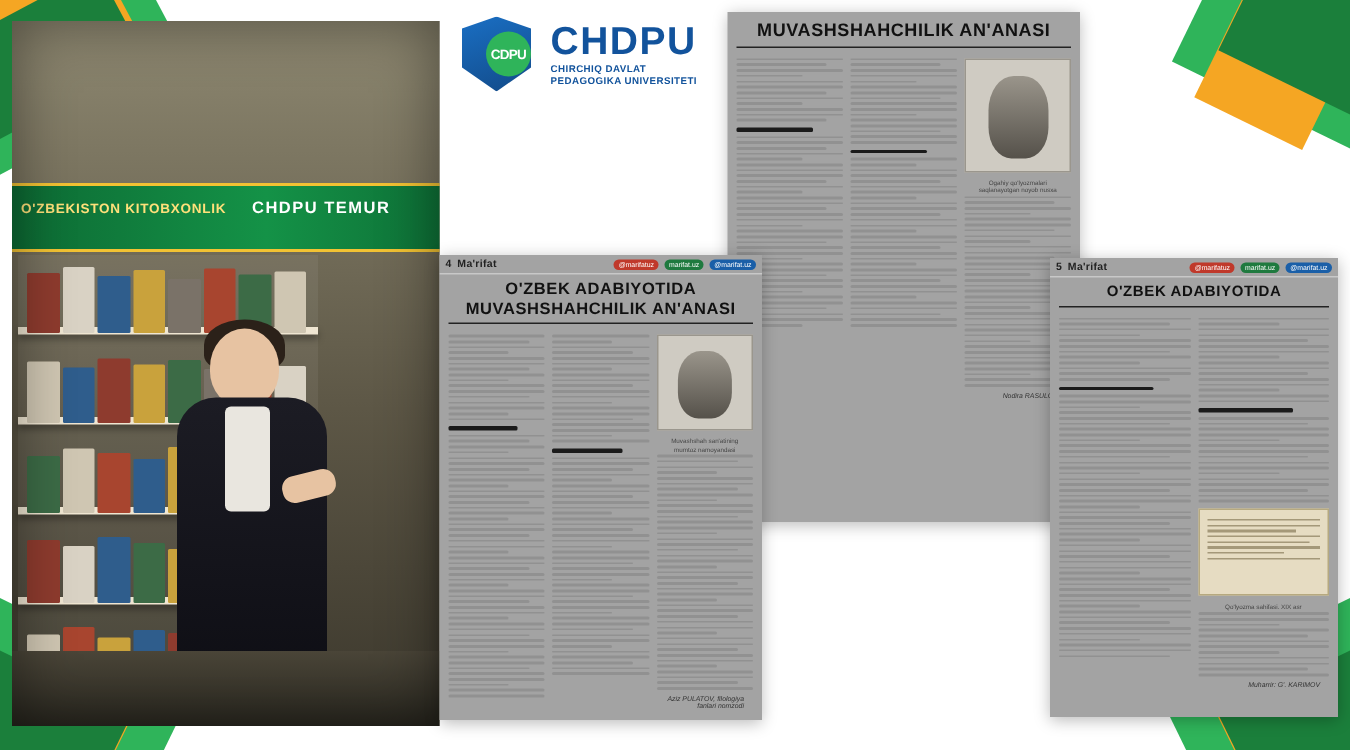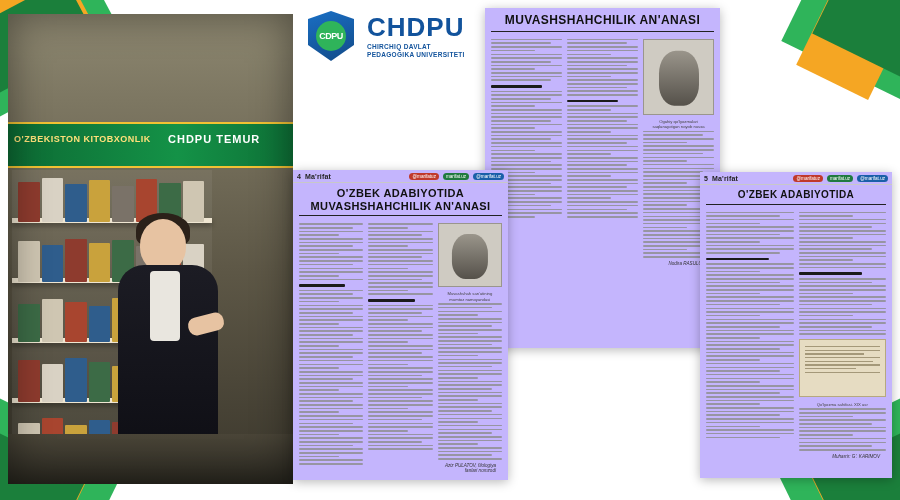--- a/index.html
+++ b/index.html
@@ -26,21 +26,21 @@
   .rb-br-2{right:-70px;bottom:-10px;width:150px;height:70px;background:#1b7f3b;transform:rotate(-26deg);}
   .rb-br-3{right:0px;bottom:-60px;width:80px;height:150px;background:#f5a623;transform:rotate(-26deg);}
 
   
   .uni-header{position:absolute;left:305px;top:6px;width:280px;height:60px;display:flex;align-items:center;gap:10px;z-index:40;}
   .uni-emblem{width:52px;height:56px;position:relative;flex:0 0 auto;}
   .uni-emblem .shield{
     width:46px;height:50px;margin:3px auto;
     background:linear-gradient(160deg,#1a6fc4 0%, #124a88 100%);
     clip-path:polygon(50% 0,100% 16%,100% 68%,50% 100%,0 68%,0 16%);
-    display:flex;align-items:center;justify-content:center;
+    display:flex;align-items:center;justify-content:flex-end;
   }
   .uni-emblem .inner{width:30px;height:30px;border-radius:50%;background:#2fb45a;display:flex;align-items:center;justify-content:center;
      color:#fff;font-size:9px;font-weight:bold;letter-spacing:-.5px;}
   .uni-text{line-height:1;}
   .uni-abbr{font-size:26px;font-weight:bold;color:#12539c;letter-spacing:1px;}
   .uni-name{font-size:6.5px;color:#12539c;font-weight:bold;letter-spacing:.3px;margin-top:4px;}
   .uni-name div{margin-top:2px;}
 
   
   .photo{
@@ -58,21 +58,21 @@
   .ph-person{position:absolute;left:110px;top:205px;width:105px;height:265px;}
   .pp-head{position:absolute;left:22px;top:0;width:46px;height:52px;border-radius:50% 50% 45% 45%;background:#e7c3a2;}
   .pp-hair{position:absolute;left:18px;top:-6px;width:54px;height:34px;border-radius:50% 50% 30% 30%;background:#2b2119;}
   .pp-body{position:absolute;left:0;top:46px;width:100px;height:220px;background:linear-gradient(180deg,#1c1c24,#0c0c12);border-radius:26px 26px 6px 6px;}
   .pp-shirt{position:absolute;left:32px;top:52px;width:30px;height:70px;background:#e9e6df;border-radius:4px;}
   .pp-arm{position:absolute;left:70px;top:96px;width:36px;height:18px;background:#e7c3a2;border-radius:8px;transform:rotate(-14deg);}
   .ph-floor{position:absolute;left:0;bottom:0;width:285px;height:50px;background:linear-gradient(180deg,#4a4538,#2a2820);}
   .ph-edge{position:absolute;inset:0;box-shadow:inset 0 0 40px rgba(0,0,0,.45);}
 
   
-  .page{position:absolute;background:#c4b5fd;box-shadow:0 2px 10px rgba(0,0,0,.28);overflow:hidden;}
+  .page{position:absolute;background:#a3a3a3;box-shadow:0 2px 10px rgba(0,0,0,.28);overflow:hidden;}
   .page-top{left:485px;top:8px;width:235px;height:340px;}
   .page-mid{left:293px;top:170px;width:215px;height:310px;}
   .page-right{left:700px;top:172px;width:192px;height:306px;}
 
   .np-masthead{display:flex;align-items:center;gap:4px;border-bottom:1px solid #c8c8c8;padding:3px 4px 2px;}
   .np-pageno{font-size:7px;font-weight:bold;color:#222;}
   .np-title{font-size:7px;font-weight:bold;color:#222;letter-spacing:.2px;}
   .np-links{display:flex;gap:4px;margin-left:auto;}
   .np-chip{font-size:4.6px;color:#fff;background:#c0392b;border-radius:6px;padding:1px 3px;white-space:nowrap;}
   .np-chip.g{background:#1f7a3f;}

